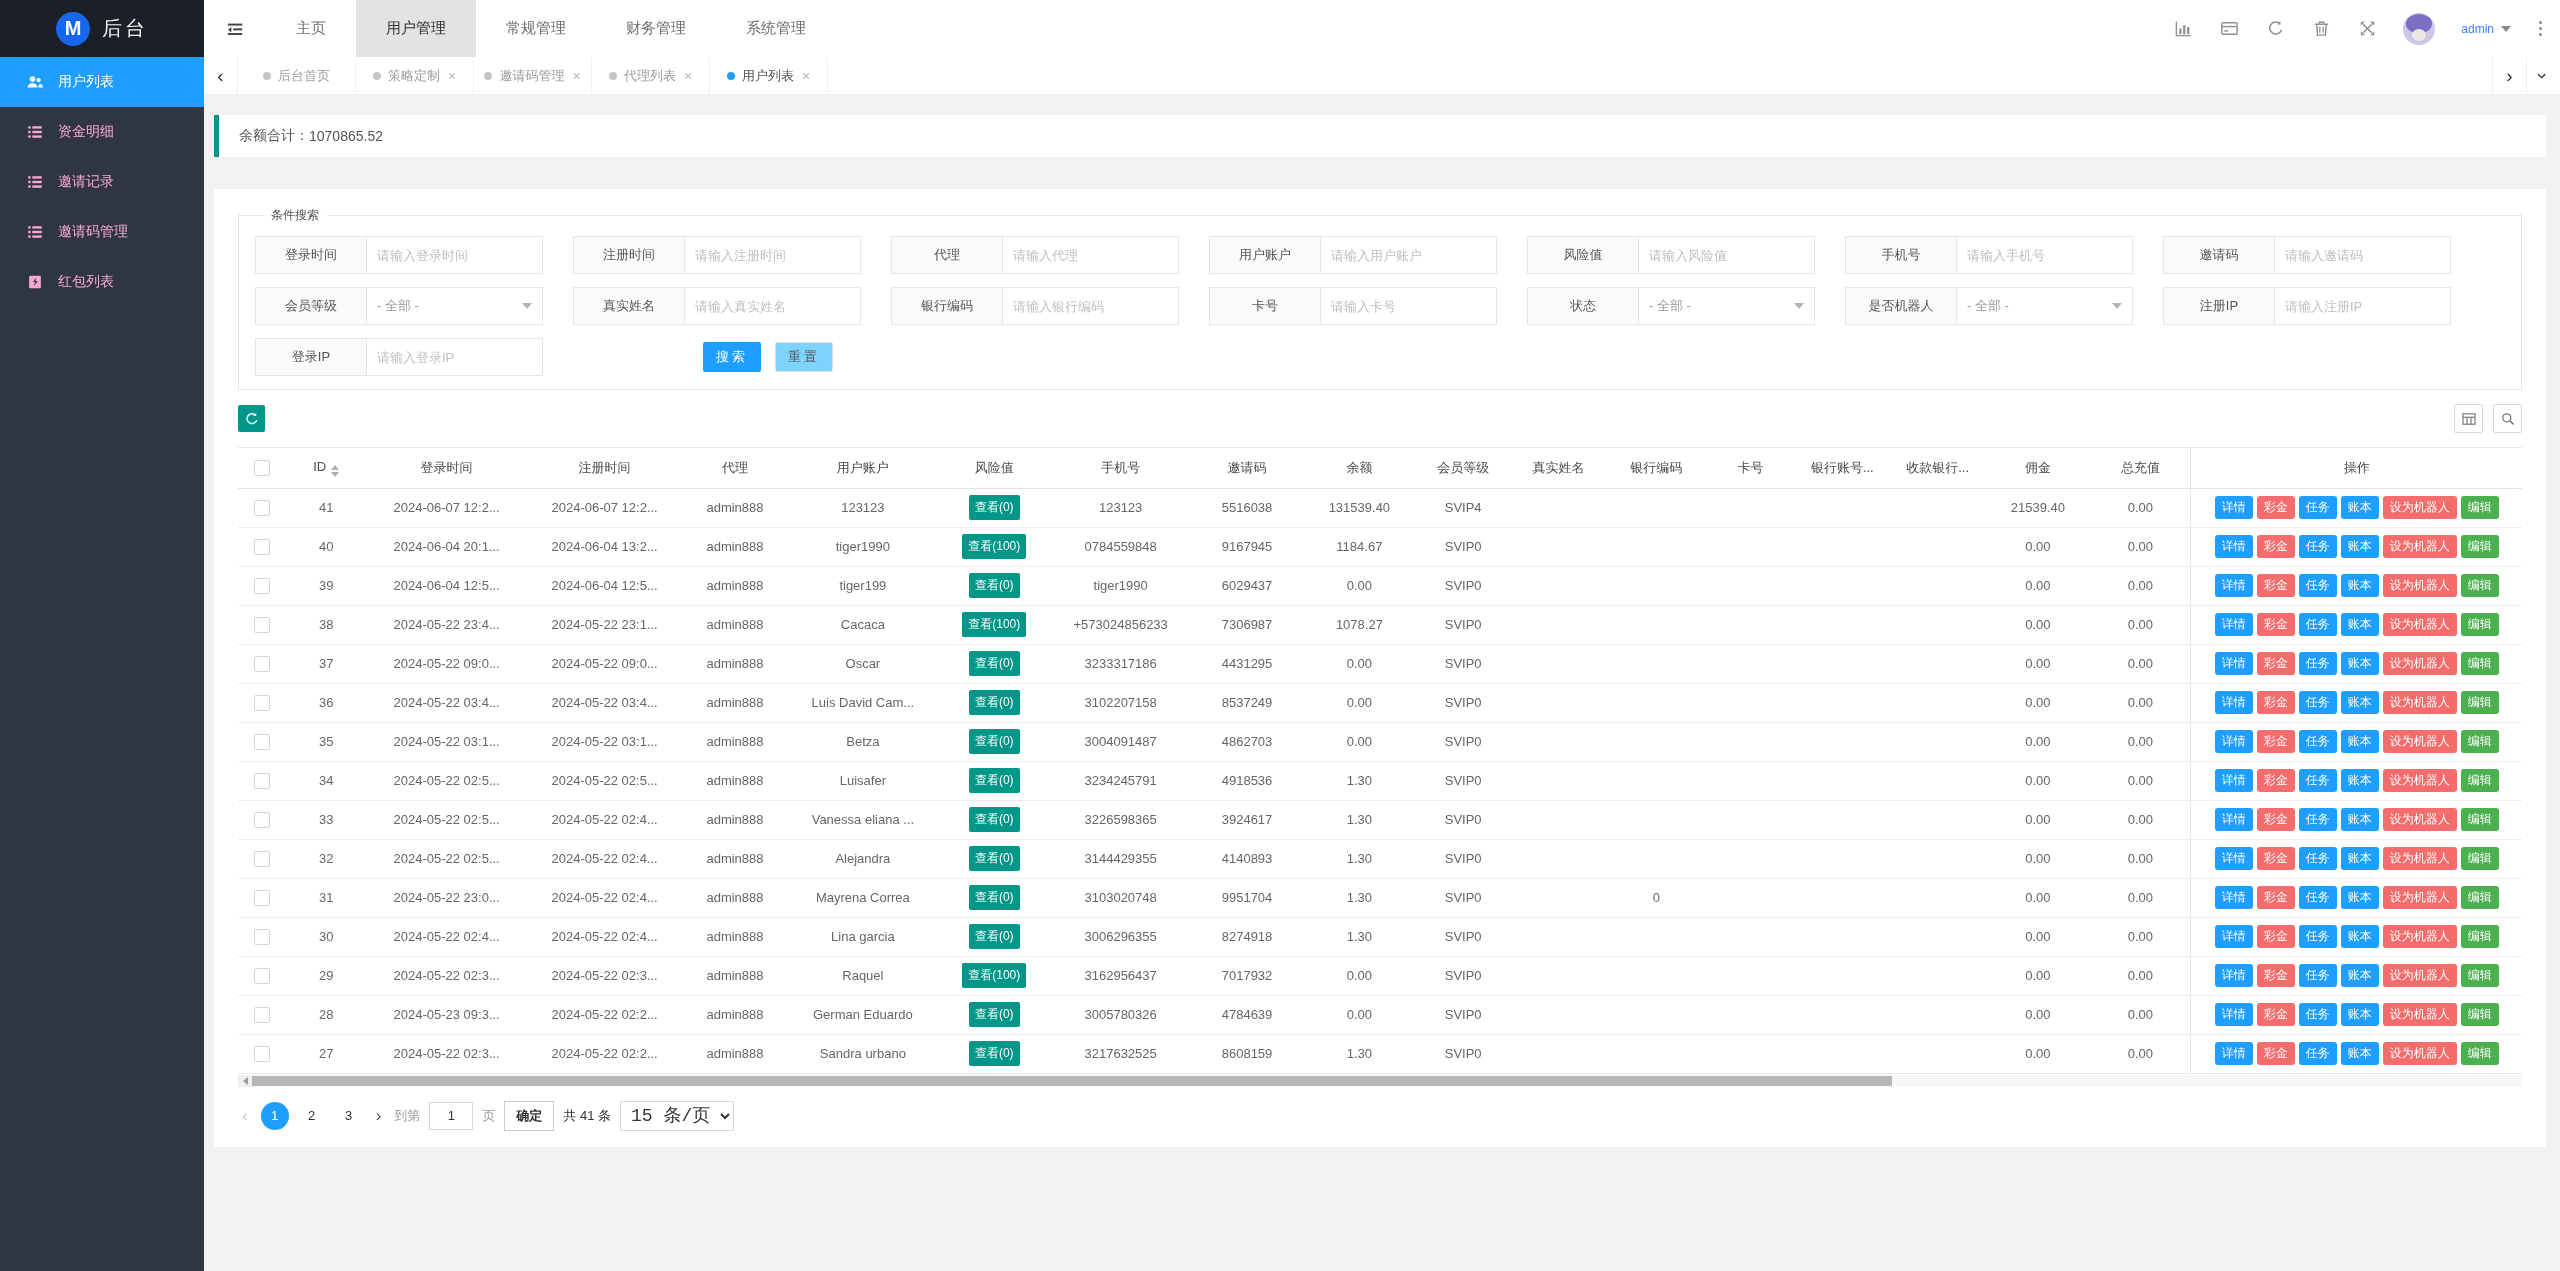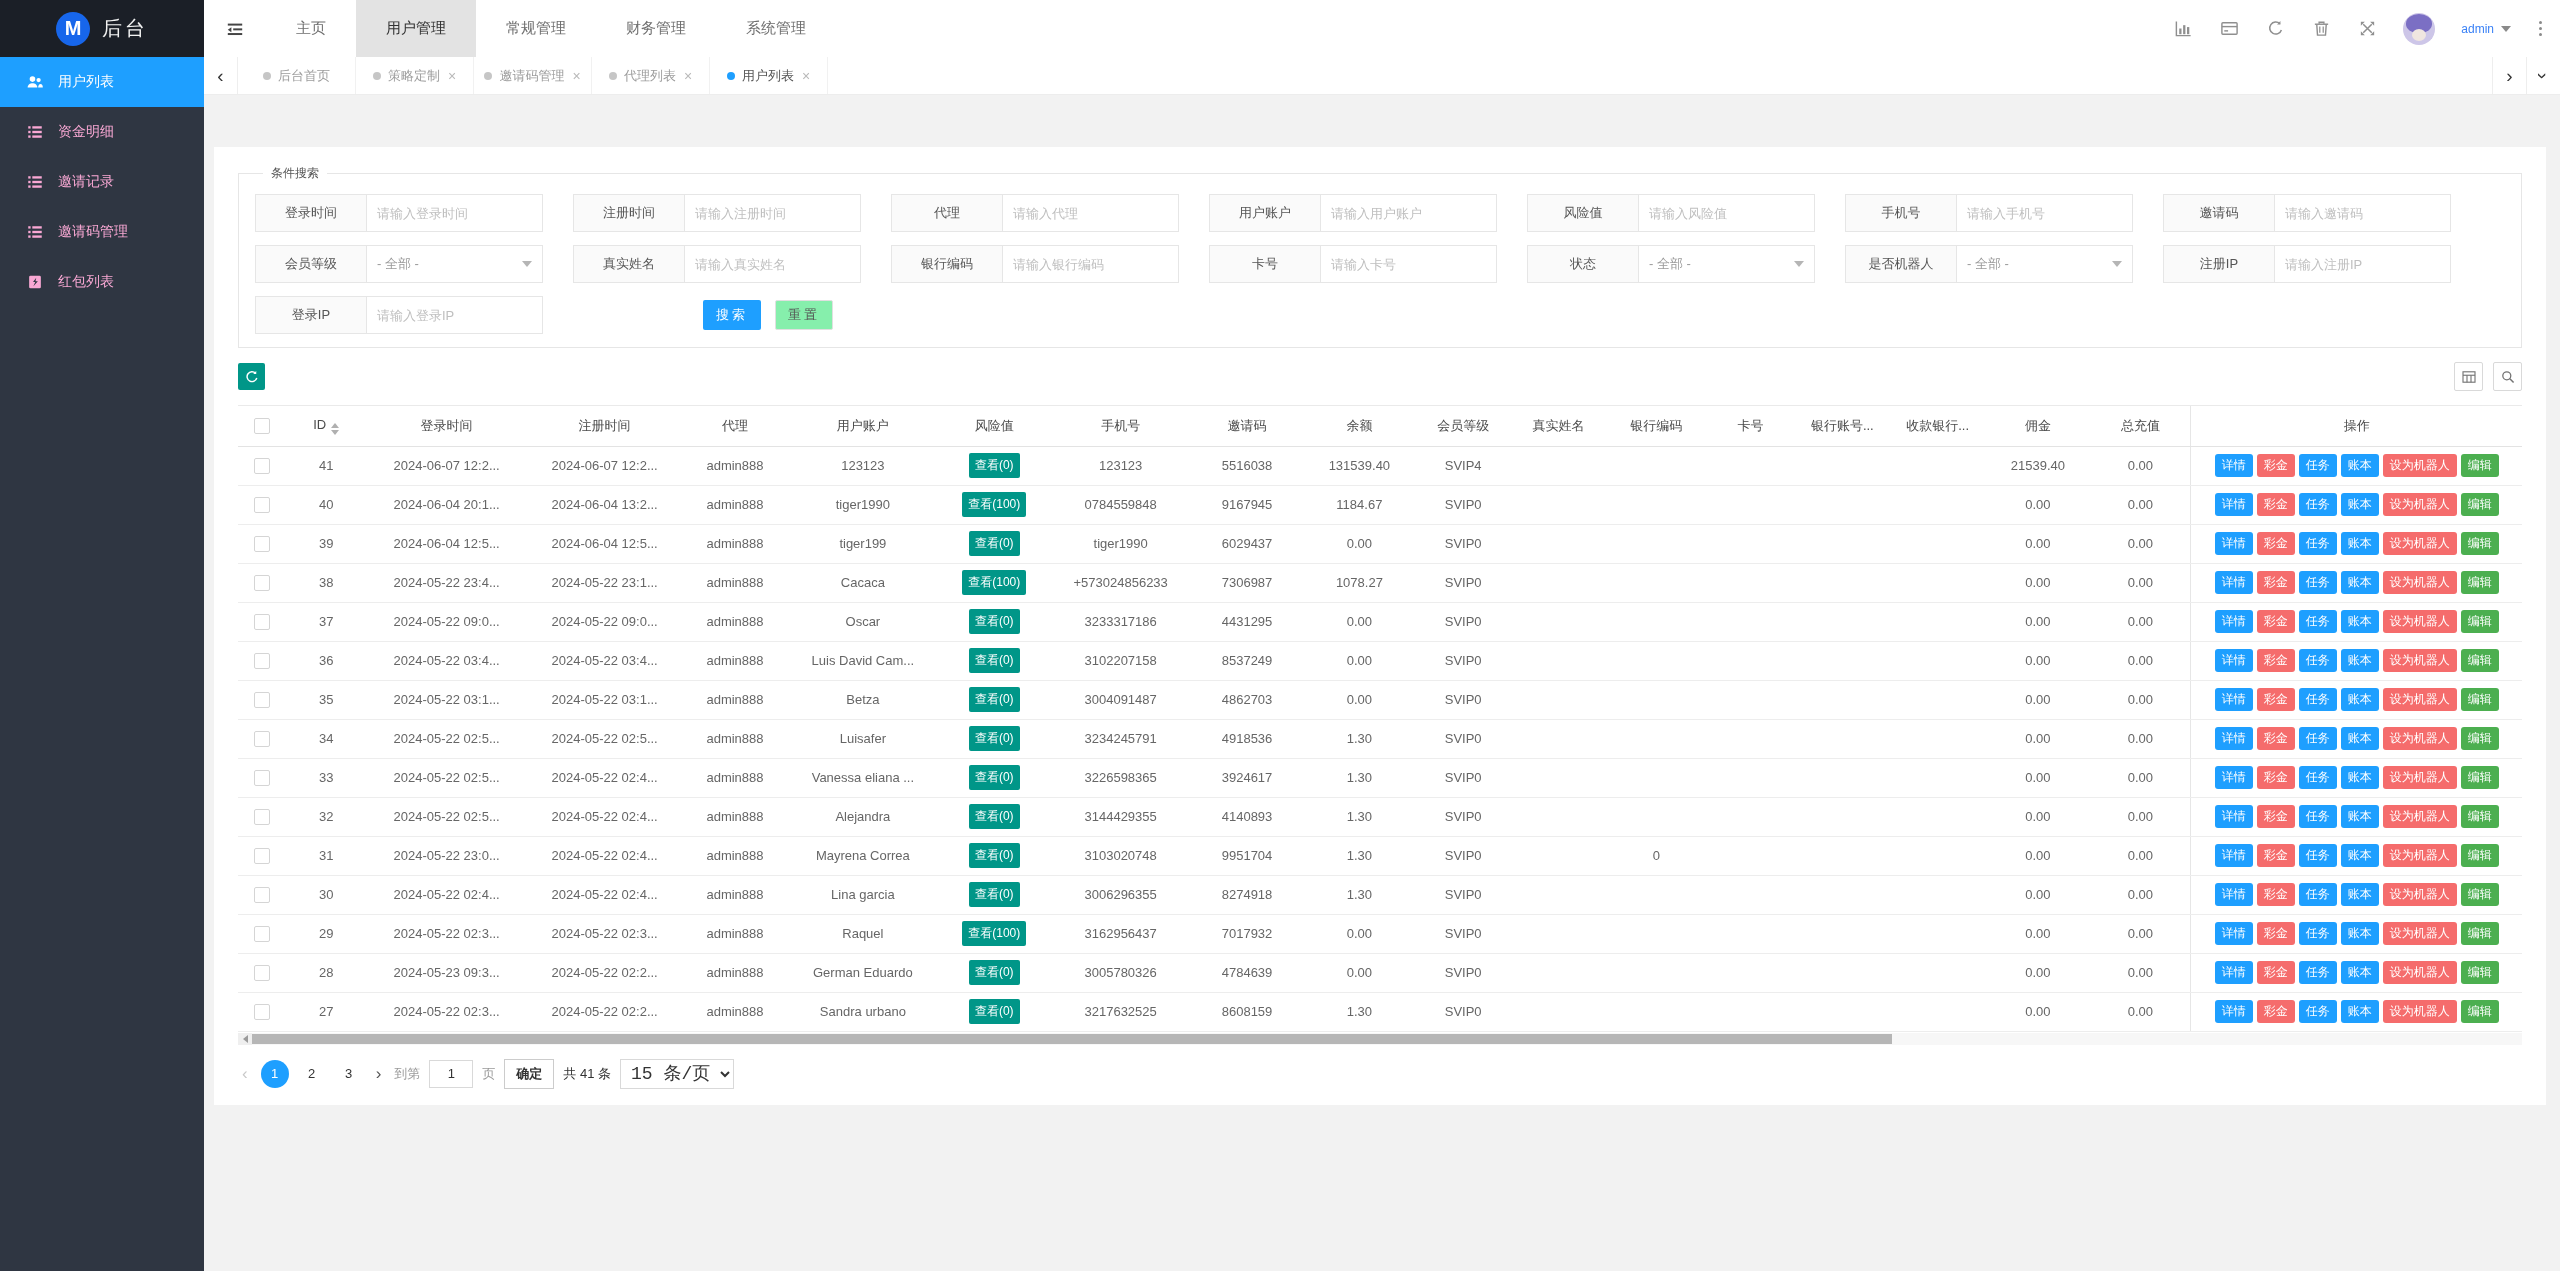--- a/index.html
+++ b/index.html
@@ -62,21 +62,21 @@
   .search-fields { display:flex; flex-wrap:wrap; align-items:flex-start; }
   .fgroup { display:flex; margin:0 30px 13px 0; }
   .flabel { width:112px; height:38px; border:1px solid #e6e6e6; background:#fafafa; display:flex; align-items:center; justify-content:center; font-size:13px; color:#555; }
   .fctrl { width:176px; height:38px; border:1px solid #e6e6e6; border-left:none; background:#fff; font-family:inherit; }
   input.fctrl { padding:0 10px; font-size:13px; color:#333; outline:none; }
   input.fctrl::placeholder { color:#bfbfbf; }
   .select-box { display:flex; align-items:center; justify-content:space-between; padding:0 10px; color:#9a9a9a; font-size:13px; cursor:pointer; }
   .sel-caret { width:0; height:0; border-left:5px solid transparent; border-right:5px solid transparent; border-top:6px solid #b5b5b5; }
   .search-btns { display:flex; align-items:center; margin:4px 0 13px 130px; gap:14px; }
   .btn-primary { background:#1E9FFF; color:#fff; height:30px; padding:0 13px; font-size:13px; border-radius:2px; display:flex; align-items:center; letter-spacing:3px; cursor:pointer; }
-  .btn-plain { background:#86efac; border:1px solid #e0e0e0; color:#555; height:30px; padding:0 12px; font-size:13px; border-radius:2px; display:flex; align-items:center; letter-spacing:3px; cursor:pointer; }
+  .btn-plain { background:#7dd3fc; border:1px solid #e0e0e0; color:#555; height:30px; padding:0 12px; font-size:13px; border-radius:2px; display:flex; align-items:center; letter-spacing:3px; cursor:pointer; }
 
   
   .toolbar { display:flex; align-items:center; margin-top:14px; }
   .tb-refresh { width:27px; height:27px; background:#009688; border-radius:2px; display:flex; align-items:center; justify-content:center; cursor:pointer; }
   .tb-right { margin-left:auto; display:flex; gap:10px; }
   .tb-icon-btn { width:29px; height:29px; border:1px solid #d9d9d9; border-radius:2px; background:#fff; display:flex; align-items:center; justify-content:center; cursor:pointer; }
 
   
   .table-wrap { margin-top:14px; border-top:1px solid #eaeaea; }
   table { width:100%; table-layout:fixed; border-collapse:collapse; }
@@ -276,20 +276,24 @@
     <div class="tab-right">
       <div class="tab-ctrl right-group">›</div>
       <div class="tab-ctrl right-group">
           <span class="rot90">›</span>
         </div>
     </div>
   </div>
 
   <main class="content">
 
+    <div class="balance-card">
+      <b>余额合计：</b>
+      <b>1070865.52</b>
+    </div>
 
     <div class="main-card">
 
       <fieldset class="search-fs">
         <legend>条件搜索</legend>
         <div class="search-fields" id="search-fields">
           <div class="fgroup">
               <div class="flabel">登录时间</div>
               <input class="fctrl" placeholder="请输入登录时间" style="">
             </div>

